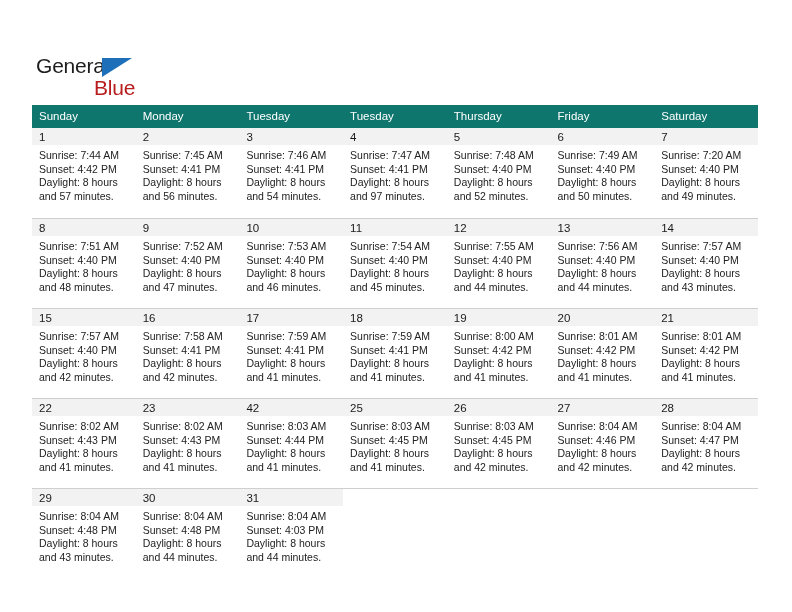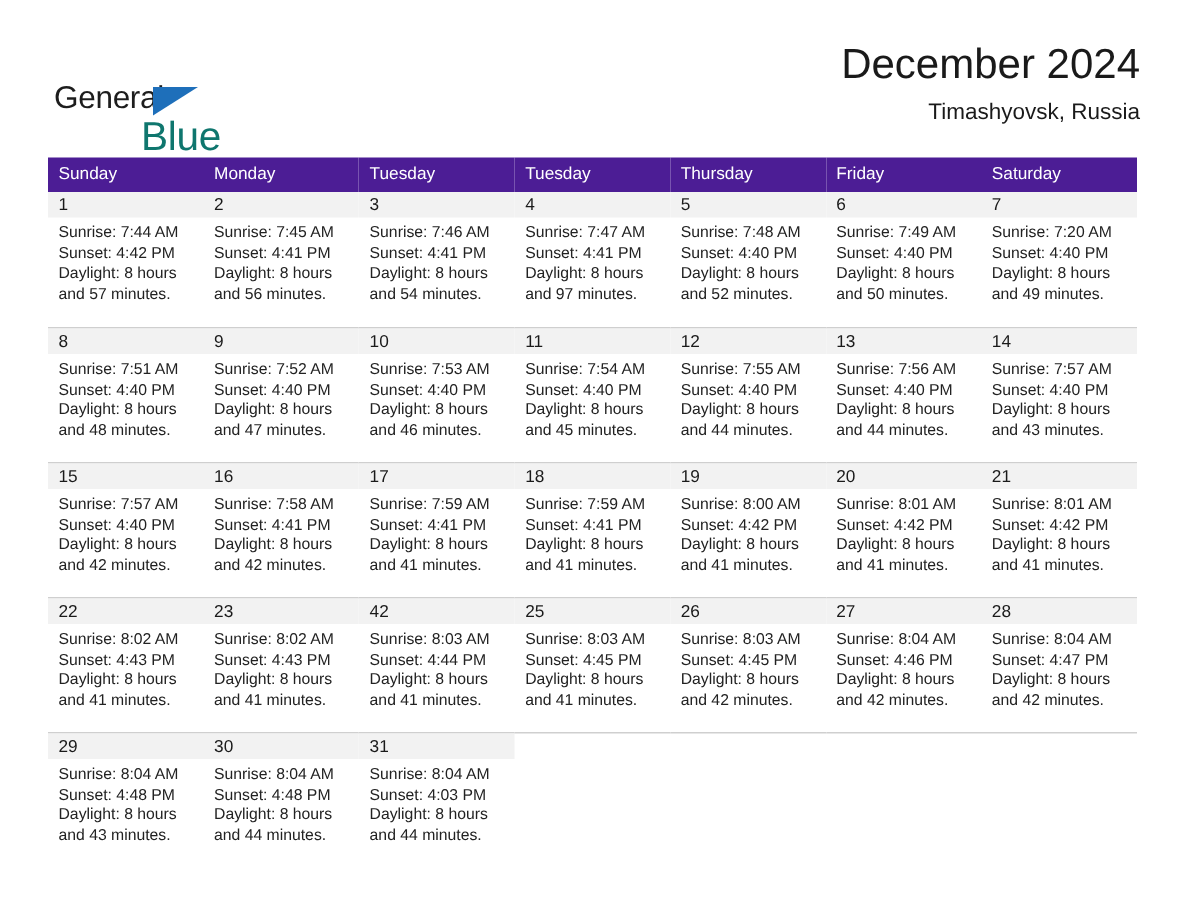--- a/index.html
+++ b/index.html
@@ -53,22 +53,22 @@
     top: 4px;
     width: 0;
     height: 0;
     border-left: 30px solid #1e6fba;
     border-bottom: 19px solid transparent;
   }
   .logo-blue {
     position: absolute;
     left: 58px;
     top: 22px;
-    font-size: 27px;
-    color: #0f766e;
+    font-size: 21px;
+    color: #b91c1c;
     letter-spacing: -0.2px;
   }
 
   .title-wrap {
     position: absolute;
     right: 0;
     top: 0;
     text-align: right;
   }
   .cal-title {
@@ -89,21 +89,21 @@
   
   .calendar {
     position: absolute;
     left: 32px;
     top: 105px;
     width: 726px;
     border-collapse: collapse;
     table-layout: fixed;
   }
   .calendar th {
-    background: #4c1d95;
+    background: #0f766e;
     color: #ffffff;
     font-size: 11.5px;
     font-weight: normal;
     text-align: left;
     padding: 5px 0 6px 7px;
     height: 11px;
     border: none;
   }
   .calendar td {
     vertical-align: top;
@@ -147,24 +147,20 @@
 <div class="page">
 
   <div class="header">
 
     <div class="logo">
       <span class="logo-general">General</span>
       <span class="logo-triangle"></span>
       <span class="logo-blue">Blue</span>
     </div>
 
-    <div class="title-wrap">
-      <div class="cal-title">December 2024</div>
-      <div class="cal-subtitle">Timashyovsk, Russia</div>
-    </div>
 
   </div>
 
   <table class="calendar">
     <thead>
       <tr>
         <th>Sunday</th>
         <th>Monday</th>
         <th>Tuesday</th>
         <th>Tuesday</th>

